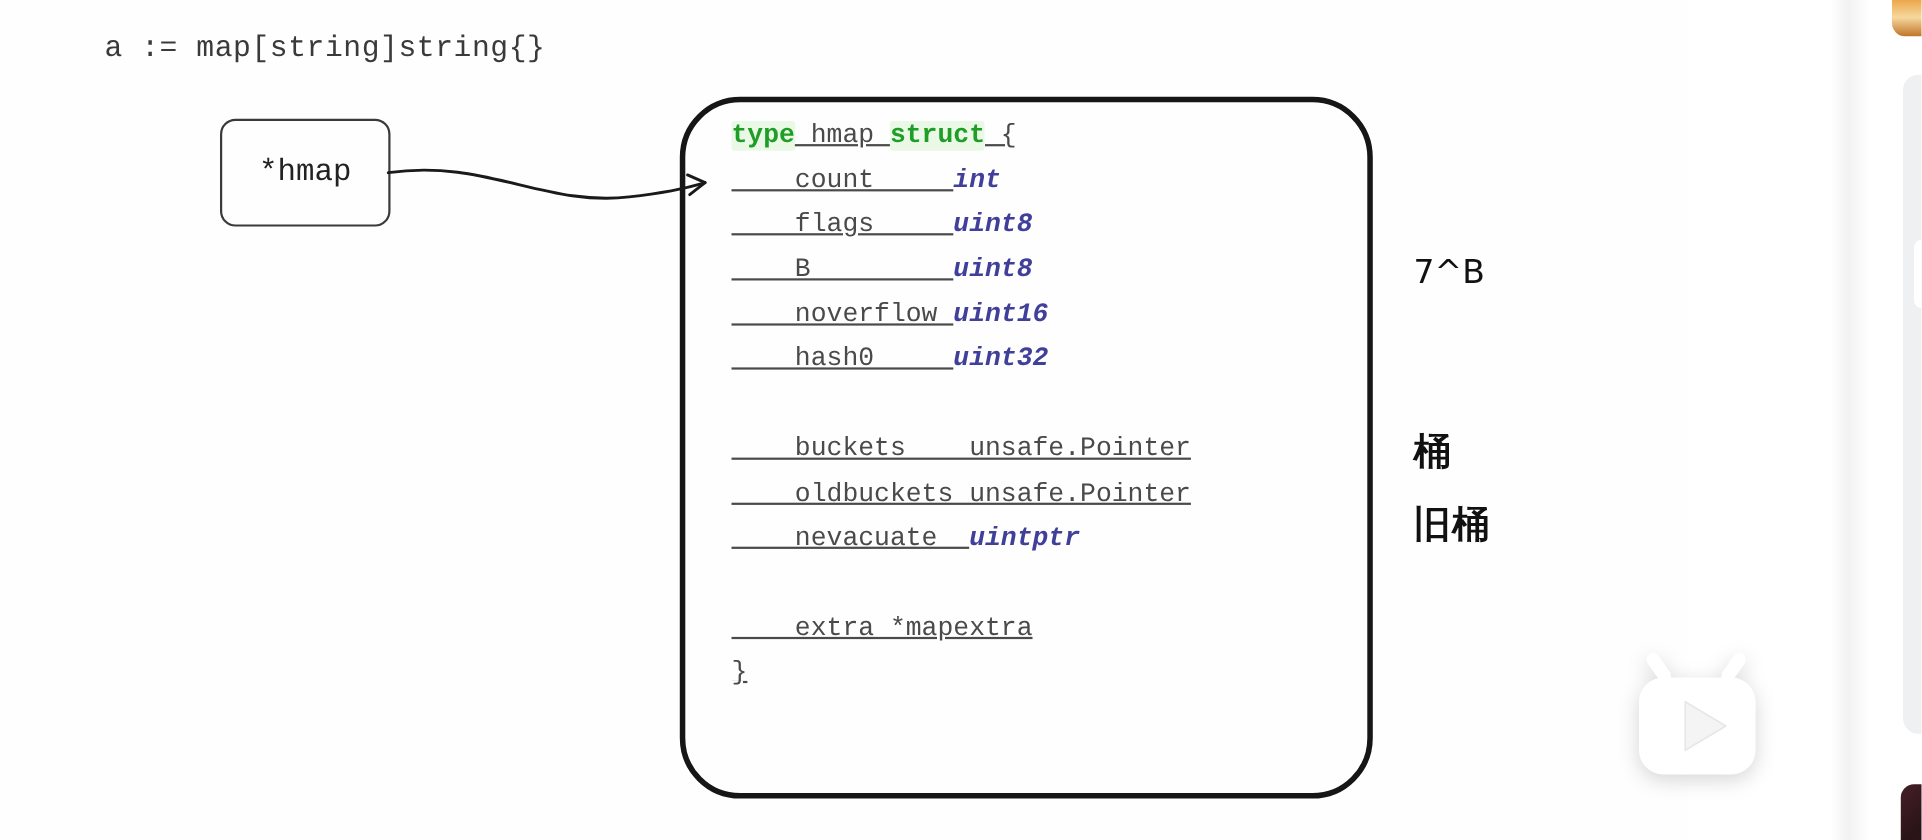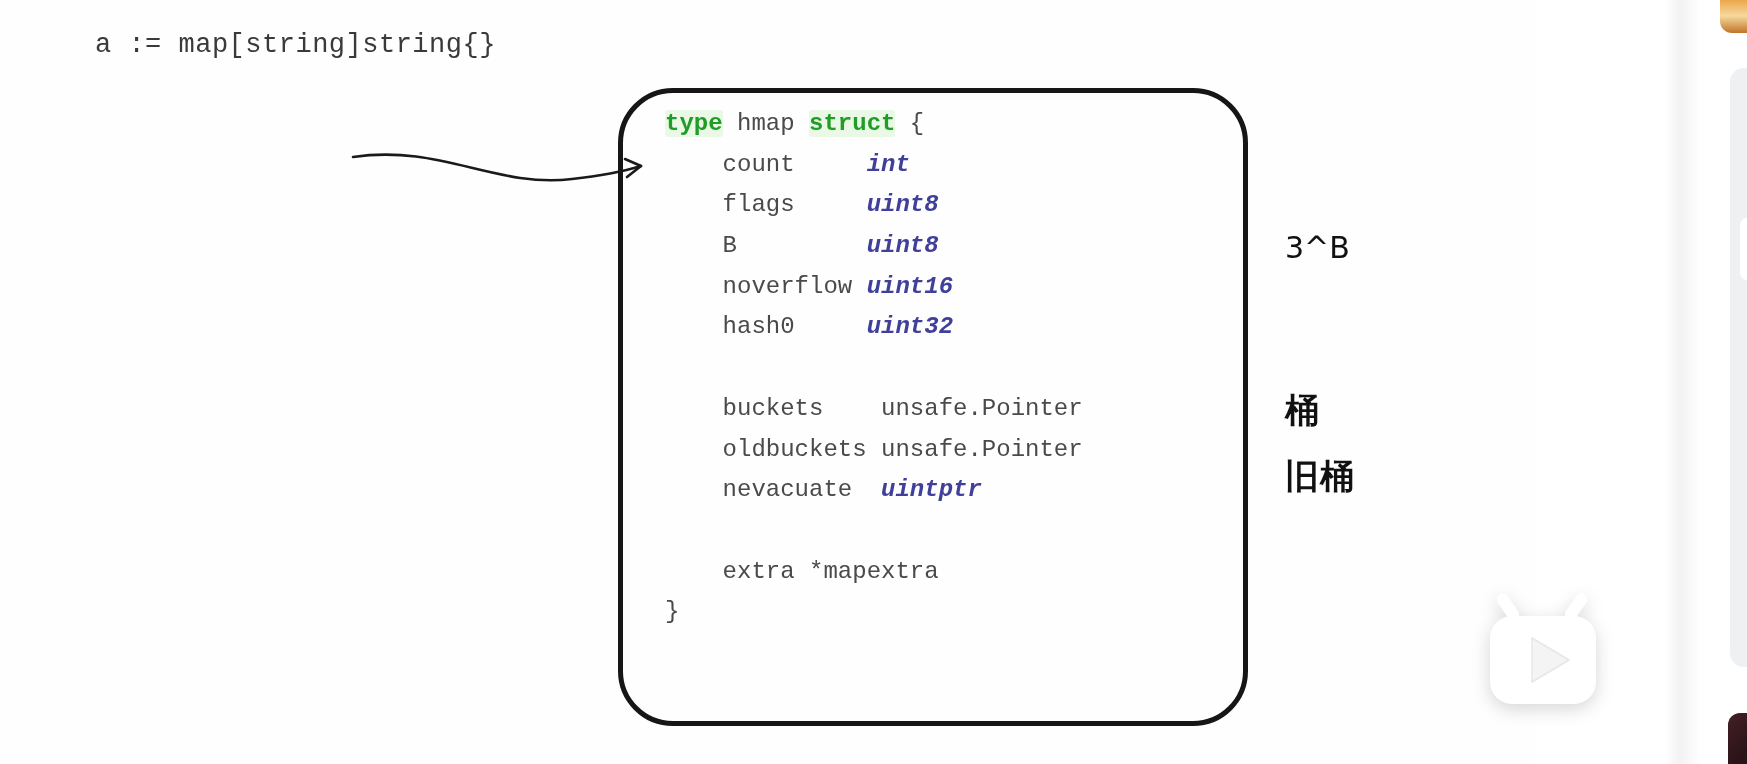--- a/index.html
+++ b/index.html
@@ -36,21 +36,21 @@
     position:absolute;left:618px;top:88px;width:630px;height:638px;
     border:5px solid #161616;border-radius:55px;
     background:transparent;
   }
   
   .code{
     position:absolute;left:665px;top:104px;
     font-size:24px;line-height:40.7px;white-space:pre;color:var(--code-gray);
   }
   .code .code-line{height:40.7px;}
-  .seg-plain{color:var(--code-gray);}
+  .seg-plain{color:var(--code-gray);text-decoration:underline;}
   .seg-green{color:var(--keyword-green);font-weight:bold;background:rgba(140,230,120,.18);border-radius:3px;}
   .seg-blue{color:var(--type-blue);font-weight:bold;font-style:italic;}
   
   .anno{
     position:absolute;left:1285px;color:#111;white-space:nowrap;
     font-family:"DejaVu Serif","Liberation Serif",serif;
     font-size:34px;font-weight:600;letter-spacing:1px;
   }
   .anno.latin{font-family:"DejaVu Sans","Liberation Sans",sans-serif;font-weight:400;font-size:30px;letter-spacing:0;}
   
@@ -82,31 +82,34 @@
     border-radius:12px 0 0 0;
   }
 </style>
 </head>
 <body>
 
 <div class="stage">
 
   <div class="decl">a := map[string]string{}</div>
 
+  <div class="hmap-box">
+    <span class="label">*hmap</span>
+  </div>
 
   <svg class="arrow-svg" viewBox="0 0 1747 764" xmlns="http://www.w3.org/2000/svg">
     <path d="M 353 157 C 440 144, 495 188, 572 179 C 608 175, 628 170, 641 166" fill="none" stroke="#1a1a1a" stroke-width="2.6" stroke-linecap="round"></path>
     <path d="M 641 166 L 625 159 M 641 166 L 627 177" fill="none" stroke="#1a1a1a" stroke-width="2.6" stroke-linecap="round"></path>
   </svg>
 
   <div class="struct-box"></div>
 
   <div class="code"><div class="code-line"><span class="seg-green">type</span><span class="seg-plain"> hmap </span><span class="seg-green">struct</span><span class="seg-plain"> {</span></div><div class="code-line"><span class="seg-plain">    count     </span><span class="seg-blue">int</span></div><div class="code-line"><span class="seg-plain">    flags     </span><span class="seg-blue">uint8</span></div><div class="code-line"><span class="seg-plain">    B         </span><span class="seg-blue">uint8</span></div><div class="code-line"><span class="seg-plain">    noverflow </span><span class="seg-blue">uint16</span></div><div class="code-line"><span class="seg-plain">    hash0     </span><span class="seg-blue">uint32</span></div><div class="code-line">&nbsp;</div><div class="code-line"><span class="seg-plain">    buckets    unsafe.Pointer</span></div><div class="code-line"><span class="seg-plain">    oldbuckets unsafe.Pointer</span></div><div class="code-line"><span class="seg-plain">    nevacuate  </span><span class="seg-blue">uintptr</span></div><div class="code-line">&nbsp;</div><div class="code-line"><span class="seg-plain">    extra *mapextra</span></div><div class="code-line"><span class="seg-plain">}</span></div></div>
 
-  <div class="anno latin" style="top:230px;">3^B</div>
+  <div class="anno latin" style="top:230px;">7^B</div>
   <div class="anno" style="top:388px;">桶</div>
   <div class="anno" style="top:454px;">旧桶</div>
 
   <svg class="watermark" viewBox="0 0 130 125" xmlns="http://www.w3.org/2000/svg">
     <g>
       <rect x="24" y="4" width="12" height="30" rx="6" fill="#fff" transform="rotate(-35 30 19)"></rect>
       <rect x="92" y="4" width="12" height="30" rx="6" fill="#fff" transform="rotate(35 98 19)"></rect>
       <rect x="12" y="28" width="106" height="88" rx="22" fill="#ffffff"></rect>
       <path d="M 54 50 L 54 94 L 91 72 Z" fill="#f4f4f4" stroke="#e7e7e7" stroke-width="1.5" stroke-linejoin="round"></path>
     </g>

